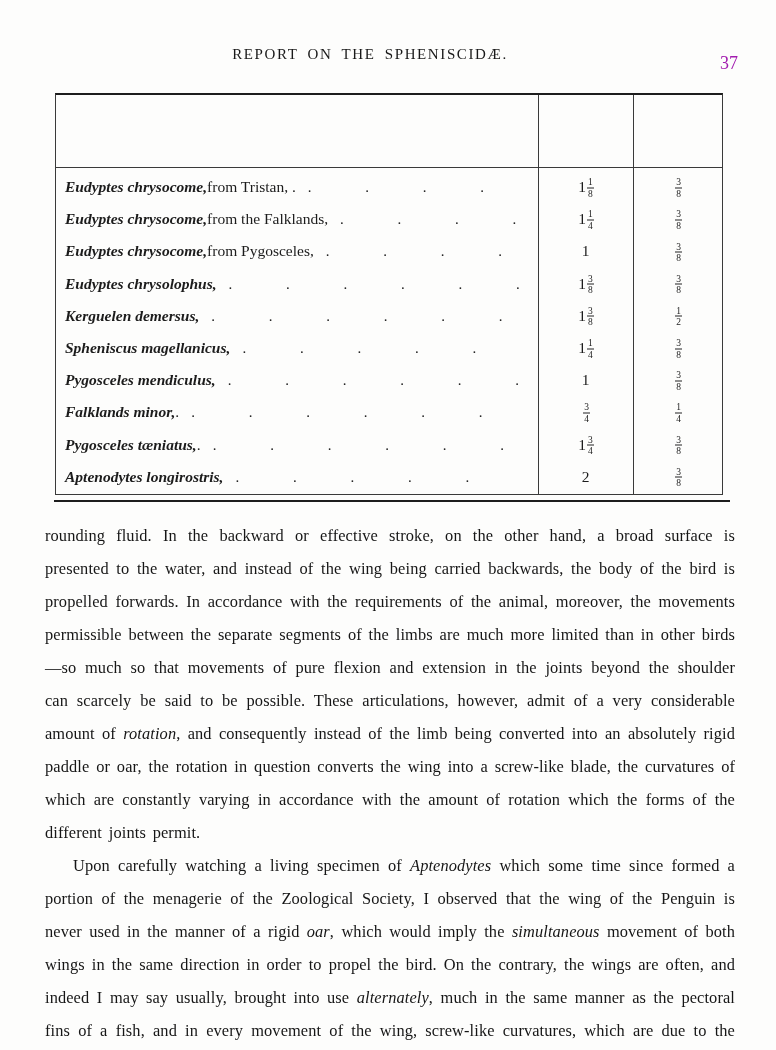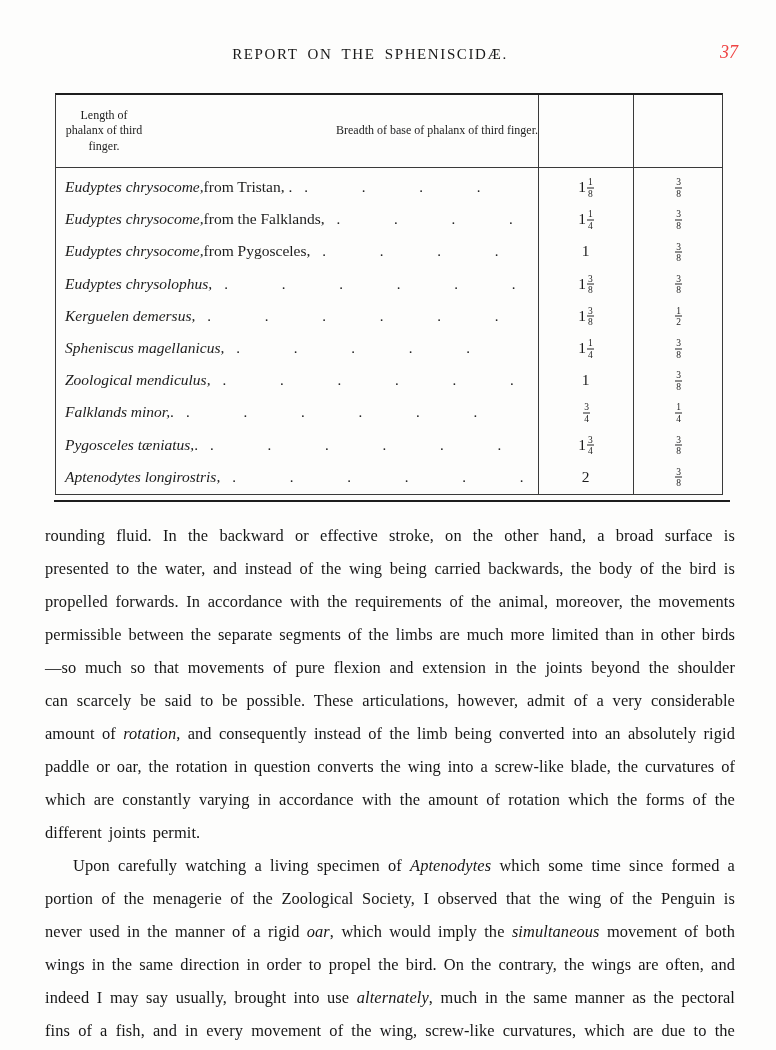--- a/index.html
+++ b/index.html
@@ -14,22 +14,22 @@
   }
   .page { position:absolute; inset:0; }
 
   
   .running-head {
     position:absolute; top:46px; left:40px; width:660px;
     text-align:center; font-size:15px; letter-spacing:1.6px;
     word-spacing:4px; color:#191919;
   }
   .page-number {
-    position:absolute; top:42px; right:38px;
-    font-size:18px; color:#ef4444;font-style:italic;
+    position:absolute; top:53px; right:38px;
+    font-size:18px; color:#a21caf;
   }
 
   
   .table-box {
     position:absolute; left:55px; top:93px; width:668px; height:402px;
     border:1px solid #3a3a3a;
     border-top:2.5px solid #1d1d1d;
     box-sizing:border-box;
   }
   .table-box::after {
@@ -50,21 +50,21 @@
   .th-small { font-size:12px; line-height:1.28; color:#1d1d1d; padding:0 6px; box-sizing:border-box; }
   .th-length { width:96px; }
   .th-breadth { width:90px; flex:1; }
 
   .rows { position:absolute; left:0; right:0; top:73px; bottom:0; padding-top:3px; }
   .t-row { height:32.2px; display:flex; align-items:center; }
   .cell-species {
     width:482px; box-sizing:border-box; padding-left:9px;
     display:flex; align-items:baseline; font-size:15.5px; white-space:nowrap; overflow:hidden;
   }
-  .sp-it { font-style:italic; }
+  .sp-it { font-style:italic;font-weight:bold; }
   .sp-ro { font-style:normal; }
   .leader {
     flex:1; overflow:hidden; white-space:nowrap;
     margin:0 14px 0 12px; word-spacing:50px; font-size:15px; color:#222;
   }
   .cell-val { width:96px; display:flex; align-items:center; justify-content:center; }
   .cell-val.br { width:90px; flex:1; }
   .whole { font-size:15.5px; }
   .frac {
     display:inline-flex; flex-direction:column; align-items:center;
@@ -91,22 +91,20 @@
 <div class="page">
 
   <div class="running-head">REPORT ON THE SPHENISCIDÆ.</div>
   <div class="page-number">37</div>
 
   <div class="table-box">
     <div class="vline v1"></div>
     <div class="vline v2"></div>
 
     <div class="thead">
-      <div class="th th-small th-length">Length of phalanx of third finger.</div>
-      <div class="th th-small th-breadth">Breadth of base of phalanx of third finger.</div>
     </div>
 
     <div class="rows">
     <div class="t-row">
       <div class="cell-species">
         <span class="sp-it">Eudyptes chrysocome,</span>
             <span class="sp-ro"> from Tristan, .</span>
         <span class="leader">. . . . . . . . . . . .</span>
       </div>
       <div class="cell-val len">
@@ -230,21 +228,21 @@
         <span class="whole"></span>
             <span class="frac">
               <span class="num">3</span>
               <span class="den">8</span>
             </span>
       </div>
     </div>
 
     <div class="t-row">
       <div class="cell-species">
-        <span class="sp-it">Zoological mendiculus,</span>
+        <span class="sp-it">Pygosceles mendiculus,</span>
             <span class="sp-ro"></span>
         <span class="leader">. . . . . . . . . . . .</span>
       </div>
       <div class="cell-val len">
         <span class="whole">1</span>
             <span class="frac">
               <span class="num"></span>
               <span class="den"></span>
             </span>
       </div>

